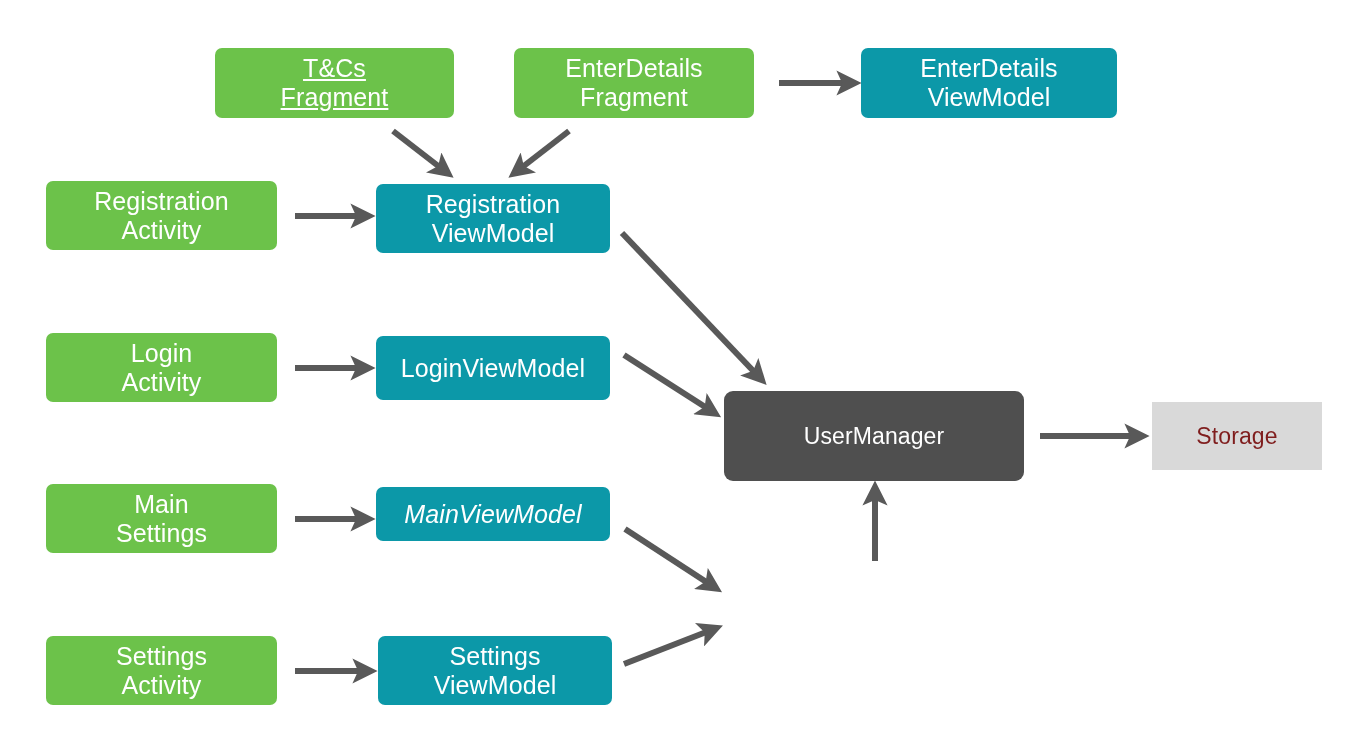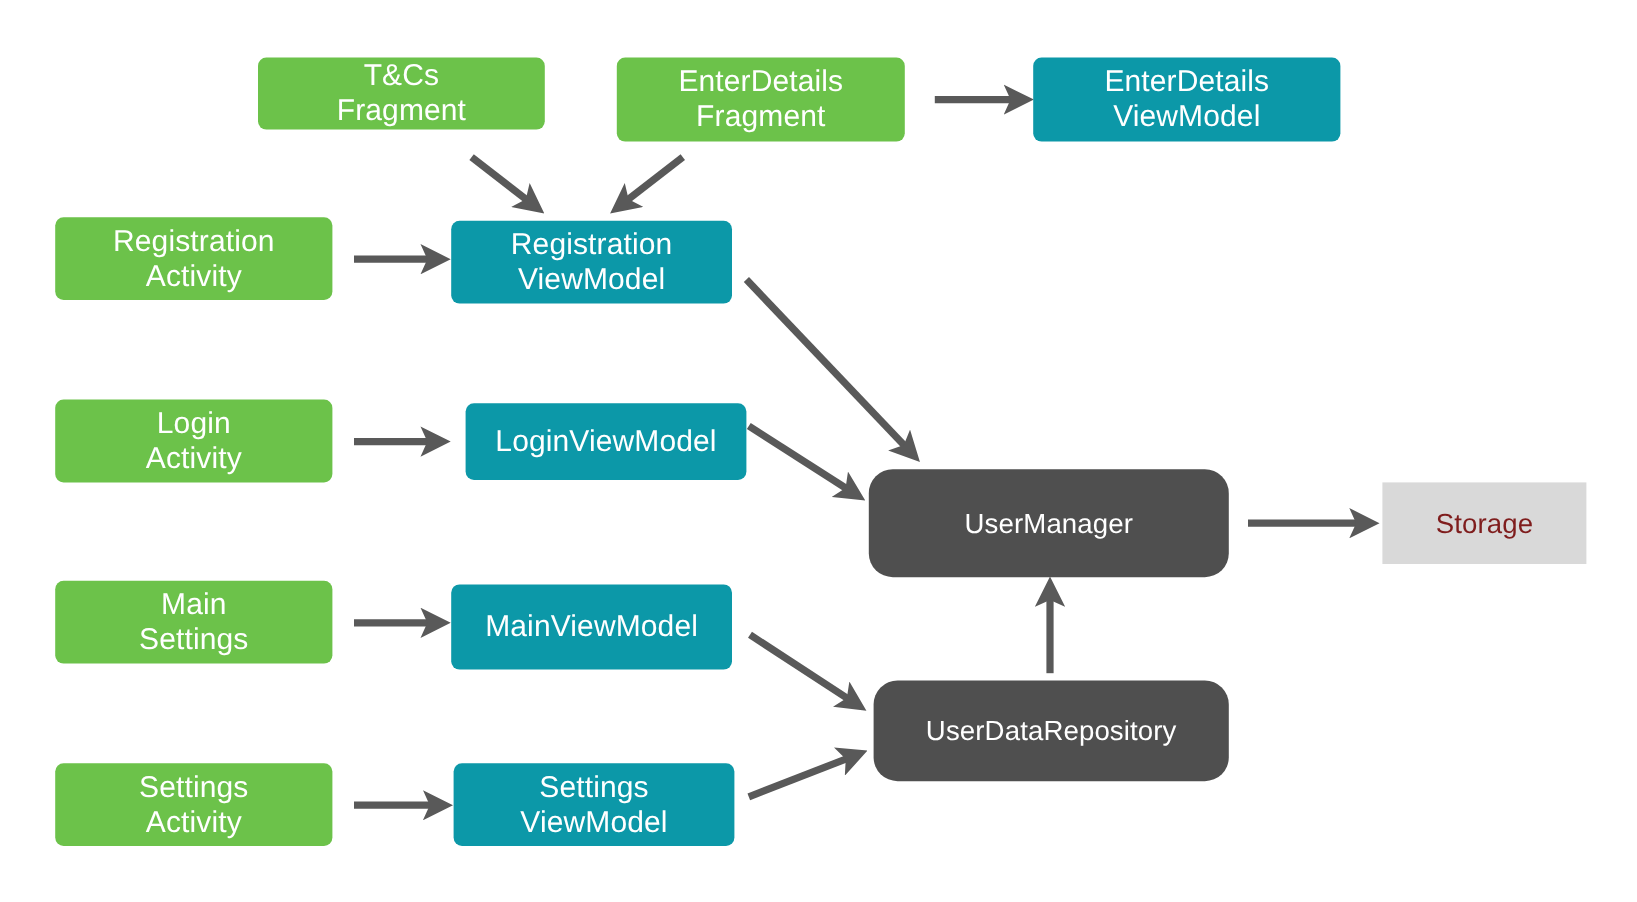--- a/index.html
+++ b/index.html
@@ -44,21 +44,21 @@
     border-radius: 7px;
     font-size: 25px;
   }
   .node-teal {
     background: #0c98a8;
     border-radius: 7px;
     font-size: 25px;
   }
   .node-dark {
     background: #4f4f4f;
-    border-radius: 20px;
+    border-radius: 9px;
     font-size: 23px;
   }
   .node-gray {
     background: #d9d9d9;
     border-radius: 0px;
     color: #7f1d1d;
     font-size: 23px;
   }
 </style>
 </head>
@@ -82,37 +82,36 @@
         <line x1="624" y1="355" x2="713" y2="412" stroke="#595959" stroke-width="6" marker-end="url(#arrowhead)"></line>
         <line x1="295" y1="519" x2="366" y2="519" stroke="#595959" stroke-width="6" marker-end="url(#arrowhead)"></line>
         <line x1="625" y1="529" x2="714" y2="587" stroke="#595959" stroke-width="6" marker-end="url(#arrowhead)"></line>
         <line x1="295" y1="671" x2="368" y2="671" stroke="#595959" stroke-width="6" marker-end="url(#arrowhead)"></line>
         <line x1="624" y1="664" x2="714" y2="629" stroke="#595959" stroke-width="6" marker-end="url(#arrowhead)"></line>
         <line x1="875" y1="561" x2="875" y2="490" stroke="#595959" stroke-width="6" marker-end="url(#arrowhead)"></line>
         <line x1="1040" y1="436" x2="1140" y2="436" stroke="#595959" stroke-width="6" marker-end="url(#arrowhead)"></line>
       </g>
   </svg>
 
-  <div class="node node-green" style="left: 215px; top: 48px; width: 239px; height: 60px;">T&amp;Cs
+  <div class="node node-green" style="left: 215px; top: 48px; width: 239px; height: 70px; text-decoration: underline;">T&amp;Cs
 Fragment</div>
   <div class="node node-green" style="left: 514px; top: 48px; width: 240px; height: 70px;">EnterDetails
 Fragment</div>
   <div class="node node-teal" style="left: 861px; top: 48px; width: 256px; height: 70px;">EnterDetails
 ViewModel</div>
   <div class="node node-green" style="left: 46px; top: 181px; width: 231px; height: 69px;">Registration
 Activity</div>
   <div class="node node-teal" style="left: 376px; top: 184px; width: 234px; height: 69px;">Registration
 ViewModel</div>
   <div class="node node-green" style="left: 46px; top: 333px; width: 231px; height: 69px;">Login
 Activity</div>
-  <div class="node node-teal" style="left: 388px; top: 336px; width: 234px; height: 64px;">LoginViewModel</div>
+  <div class="node node-teal" style="left: 376px; top: 336px; width: 234px; height: 64px;">LoginViewModel</div>
   <div class="node node-green" style="left: 46px; top: 484px; width: 231px; height: 69px;">Main
 Settings</div>
-  <div class="node node-teal" style="left: 376px; top: 487px; width: 234px; height: 71px;">MainViewModel</div>
+  <div class="node node-teal" style="left: 376px; top: 487px; width: 234px; height: 54px; font-style: italic;">MainViewModel</div>
   <div class="node node-green" style="left: 46px; top: 636px; width: 231px; height: 69px;">Settings
 Activity</div>
   <div class="node node-teal" style="left: 378px; top: 636px; width: 234px; height: 69px;">Settings
 ViewModel</div>
   <div class="node node-dark" style="left: 724px; top: 391px; width: 300px; height: 90px;">UserManager</div>
-  <div class="node node-dark" style="left: 728px; top: 567px; width: 296px; height: 84px;">UserDataRepository</div>
   <div class="node node-gray" style="left: 1152px; top: 402px; width: 170px; height: 68px;">Storage</div>
 
 </div>
 
 </body></html>

